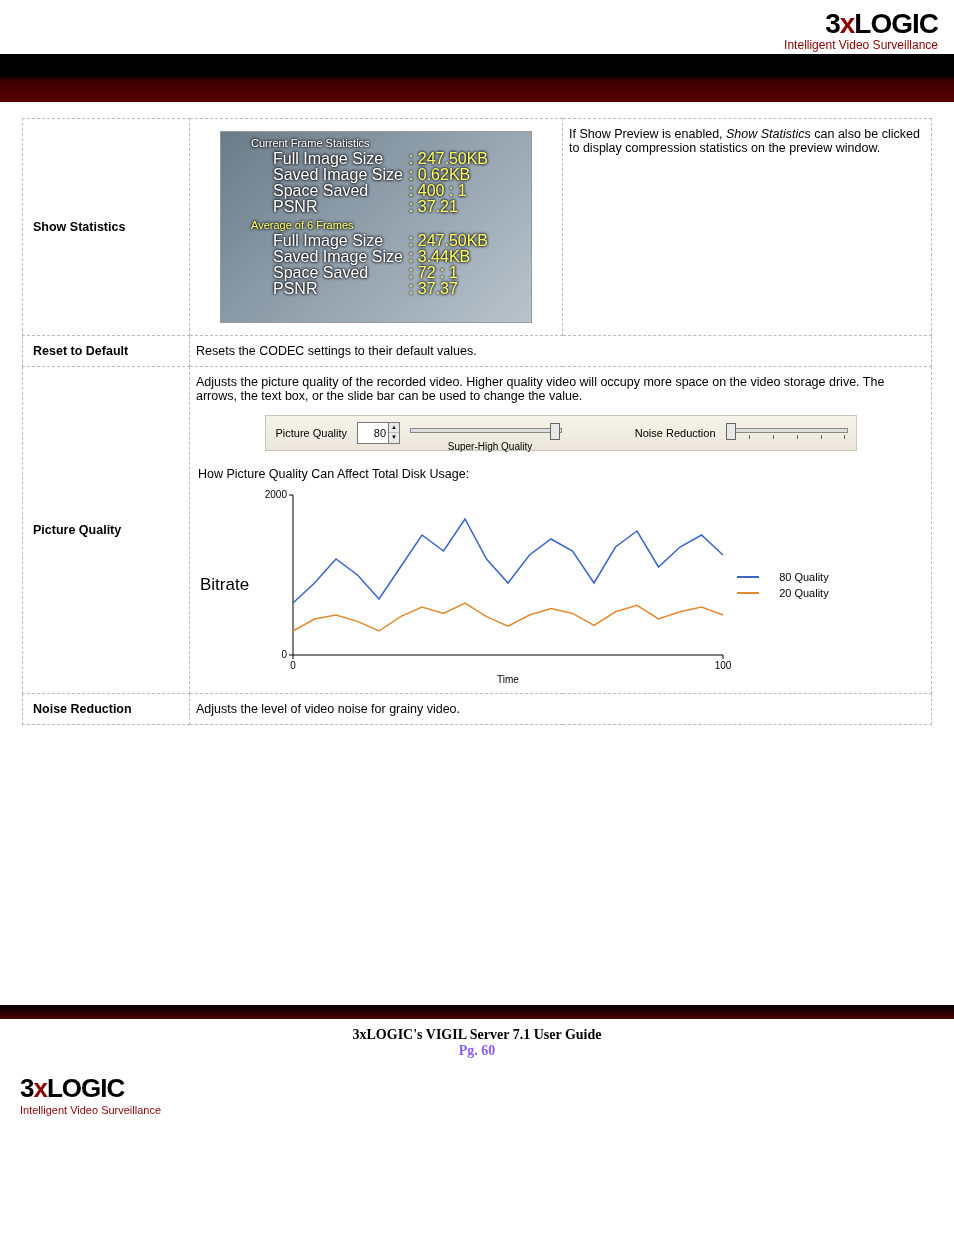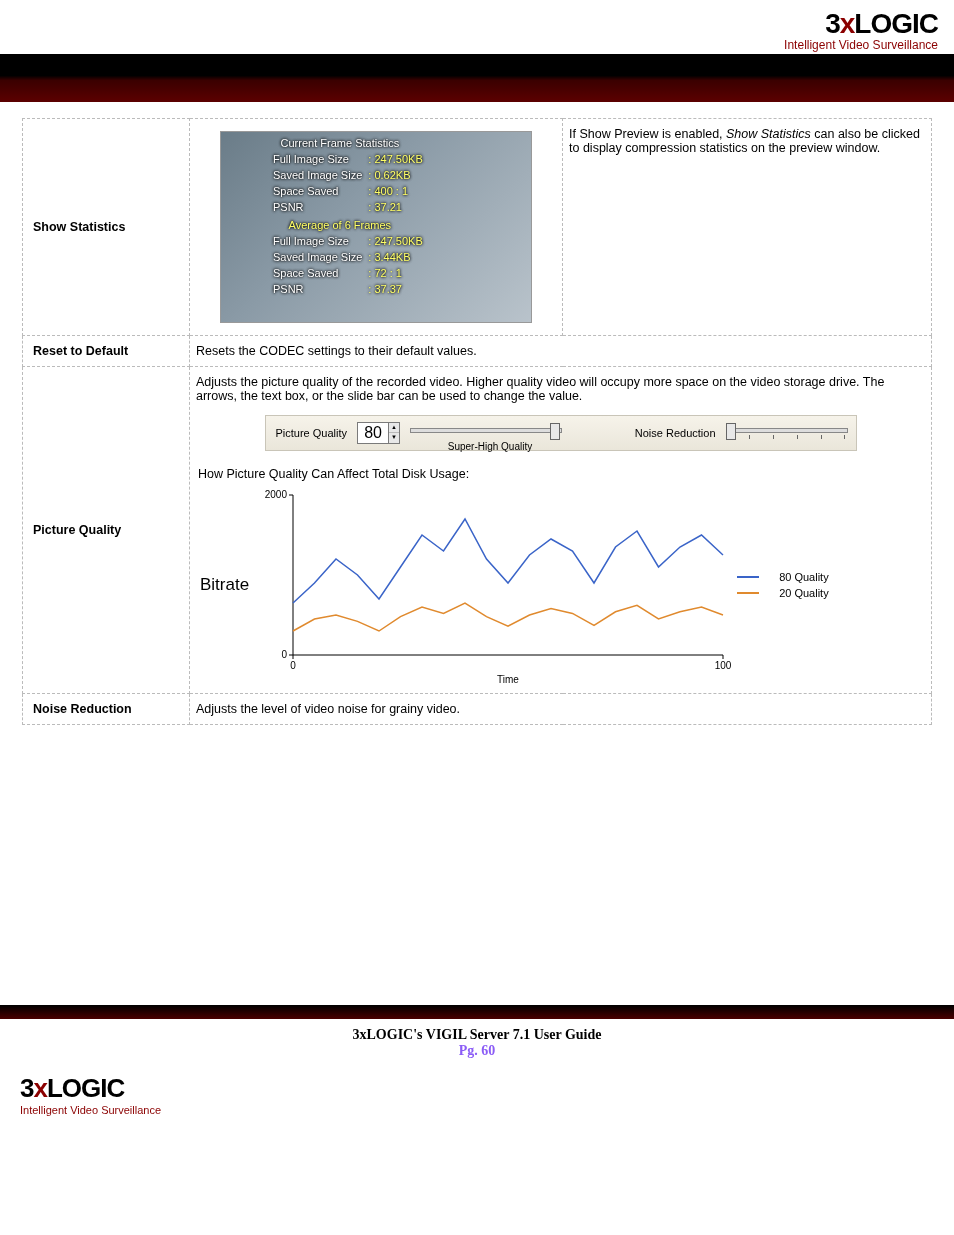--- a/index.html
+++ b/index.html
@@ -9,28 +9,28 @@
   .logo .brand { font-family: "Century Gothic", Arial, sans-serif; font-weight:bold; font-size:28px; letter-spacing:-1px;}
   .logo .brand .x  { color:#8b0000; font-weight:bold; }
   .logo .tag  { color:#8b0000; font-size:12px; font-family: Arial, sans-serif; margin-top:-2px;}
   .redband { height:48px; background:linear-gradient(to bottom,#000 0%, #000 45%, #3a0000 55%, #5c0000 100%); }
   .content { padding:16px 22px 0 22px; }
   table.defs { border-collapse:collapse; width:100%; }
   table.defs td { border:1px dashed #bbb; padding:8px 6px; vertical-align:top; }
   table.defs td.label { font-weight:bold; width:150px; vertical-align:middle; text-align:left; padding-left:10px;}
   .stats-overlay { width:310px; height:190px; background:linear-gradient(135deg,#6a7c88 0%, #8a9aa6 40%, #b9c3cb 100%); position:relative; border:1px solid #999; margin:4px auto;}
   .stats-overlay .ov { position:absolute; top:4px; left:50px; color:#fff; font-family: Tahoma, sans-serif; font-size:11px; line-height:14px; text-shadow:0 0 3px #000,0 0 3px #000;}
-  .stats-overlay .ov .hdr { color:#fff; text-align:center; margin-left:-20px;}
+  .stats-overlay .ov .hdr { color:#fff; text-align:left; margin-left:-20px;}
   .stats-overlay .ov .y  { color:#ffff66; }
-  .stats-overlay .ov table td { border:none; padding:0 4px 0 0; font-size:11px; color:inherit;}
+  .stats-overlay .ov table td { border:none; padding:0 4px 0 0; font-size:16px; color:inherit;}
   .em { font-style:italic; }
   
   .pq-ctrl { width:570px; margin:12px auto 16px auto; background:linear-gradient(#f6f3ea,#eae6da); border:1px solid #c9c5b8; padding:6px 10px; display:flex; align-items:center; gap:10px; font-family:Tahoma,sans-serif; font-size:11px;}
   .pq-ctrl .spin { display:inline-flex; align-items:stretch; border:1px solid #7a7a7a; background:#fff; height:20px;}
-  .pq-ctrl .spin input{ width:26px; border:none; font-size:16px; text-align:center; padding:0 2px;}
+  .pq-ctrl .spin input{ width:26px; border:none; font-size:11px; text-align:right; padding:0 2px;}
   .pq-ctrl .spin .btns{ display:flex; flex-direction:column; background:#e8e8e8; border-left:1px solid #7a7a7a;}
   .pq-ctrl .spin .btns div{ font-size:6px; line-height:9px; padding:0 2px; border-bottom:1px solid #bbb;}
   .pq-ctrl .spin .btns div:last-child{border-bottom:none;}
   .pq-ctrl .track { position:relative; flex:0 0 150px; height:20px;}
   .pq-ctrl .track .rail{ position:absolute; top:5px; height:3px; width:100%; border:1px solid #888; background:#ddd;}
   .pq-ctrl .track .thumb{ position:absolute; top:0; width:8px; height:15px; background:#e8e8e8; border:1px solid #666;}
   .pq-ctrl .track .ticks{position:absolute;top:12px;width:100%;display:flex;justify-content:space-between;}
   .pq-ctrl .track .ticks span{width:1px;height:4px;background:#666;display:inline-block;}
   .pq-ctrl .sub { position:absolute; top:18px; left:10px; right:0; text-align:center; font-size:10px;}
   .pq-block{position:relative;}

